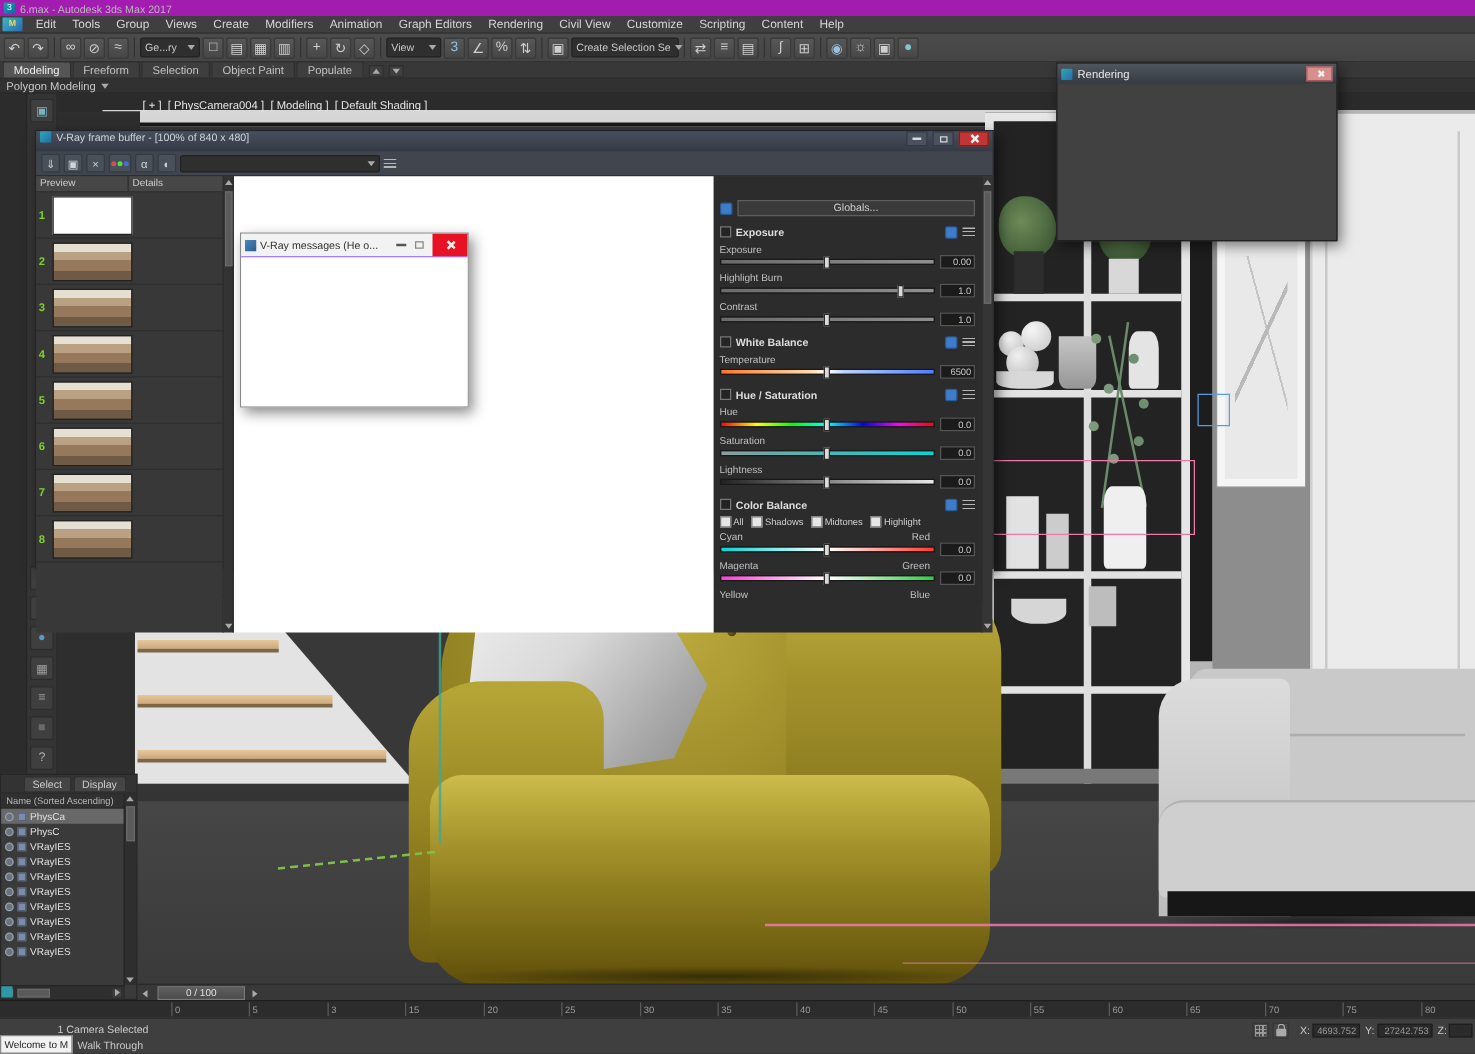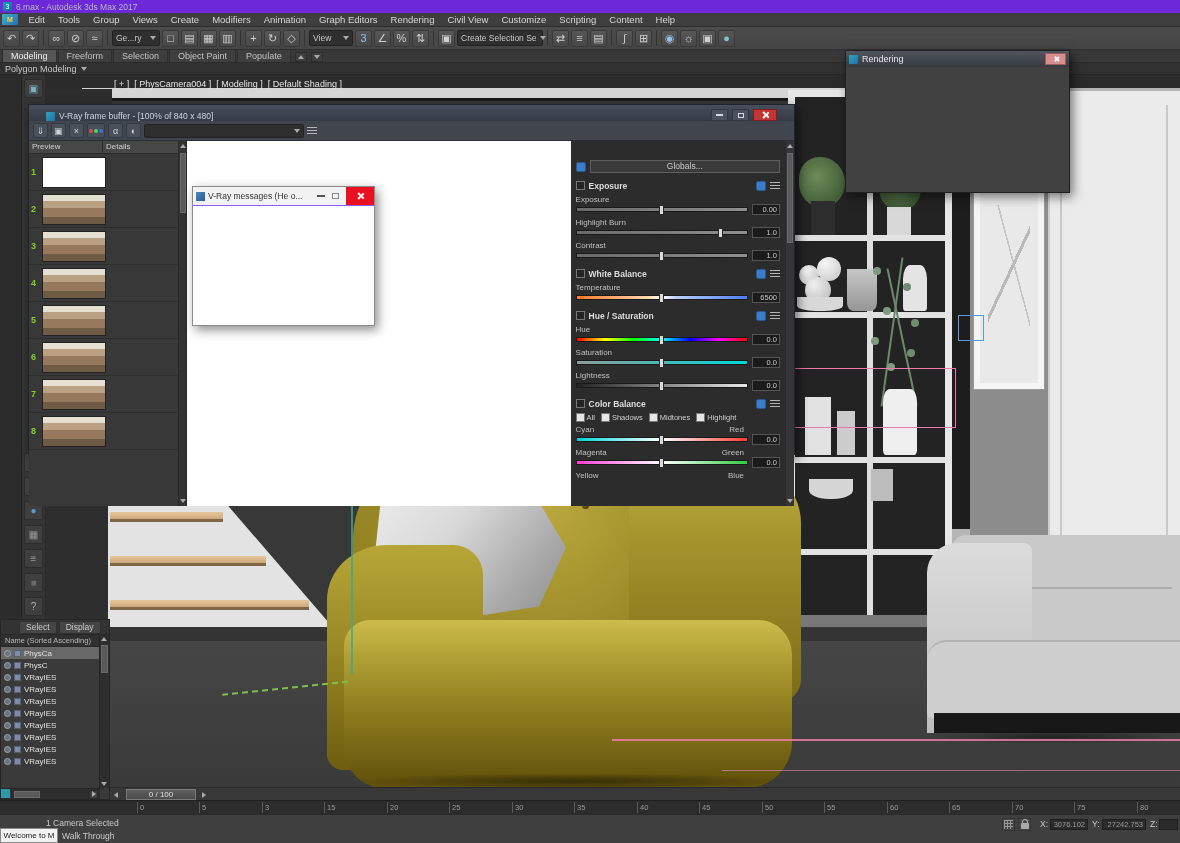--- a/index.html
+++ b/index.html
@@ -1,20 +1,20 @@
 <!DOCTYPE html>
 <html><head>
 <meta charset="utf-8">
 <style>
 *{margin:0;padding:0;box-sizing:border-box}
 body{background:#222}
 .root{position:relative;width:1180px;height:843px;overflow:hidden;background:#3c3c3c;font-family:"Liberation Sans",sans-serif;color:#d0d0d0;font-size:10px}
 .a{position:absolute}
 
-.titlebar{left:0;top:0;width:100%;height:13px;background:#6d28d9;display:flex;align-items:center;padding-left:3px;gap:4px}
+.titlebar{left:0;top:0;width:100%;height:13px;background:#a21caf;display:flex;align-items:center;padding-left:3px;gap:4px}
 .titlebar .t{font-size:8.5px;color:#b8b8b8;white-space:nowrap}
 .applogo{width:9px;height:9px;background:linear-gradient(135deg,#18a0b4,#1468a0);color:#fff;font-size:7px;line-height:9px;text-align:center;border-radius:1px}
 .menubar{left:0;top:13px;width:100%;height:14px;background:#3f3f3f;border-bottom:1px solid #2d2d2d;display:flex;align-items:center;padding-left:2px}
 .mlogo{width:16px;height:11px;background:linear-gradient(135deg,#3ab6c6,#2a6ab0);color:#ffd34a;font-size:7px;font-weight:bold;text-align:center;line-height:11px;margin-right:4px;border-radius:1px}
 .mi{padding:0 6.5px;font-size:9.5px;color:#d6d6d6;line-height:14px;cursor:default;white-space:nowrap}
 .toolbar{left:0;top:27px;width:100%;height:23px;background:linear-gradient(#4c4c4c,#454545);border-bottom:1px solid #303030;display:flex;align-items:center;padding:0 3px;gap:2px}
 .tbi{min-width:17px;height:17px;display:flex;align-items:center;justify-content:center;font-size:11px;color:#cfcfcf;background:linear-gradient(#575757,#474747);border:1px solid #393939;border-radius:2px}
 .sep{width:1px;height:16px;background:#333;margin:0 2px}
 .dd{height:16px;background:#2f2f2f;border:1px solid #222;border-radius:2px;display:flex;align-items:center;font-size:8.5px;color:#c8c8c8;padding:0 3px;gap:3px;white-space:nowrap}
 .car{width:0;height:0;border-left:3px solid transparent;border-right:3px solid transparent;border-top:4px solid #aaa}
@@ -26,21 +26,21 @@
 
 .viewport{left:22px;top:75px;width:1158px;height:712px;background:#383838;overflow:hidden}
 .vplabel{left:92px;top:4px;display:flex;gap:5px;font-size:9px;color:#e6e6e6;z-index:5}
 .tread{position:absolute;height:10px;background:linear-gradient(#e6c79b,#cda87c);border-bottom:3px solid #7e6647}
 .dot{position:absolute;width:7px;height:7px;border-radius:50%;background:radial-gradient(circle at 35% 30%,#8a7a22,#4e4206 70%)}
 .dock{left:0;top:0;width:24px;height:552px;background:#343434;border-right:1px solid #2a2a2a}
 .dk{position:absolute;left:2px;width:19px;height:19px;display:flex;align-items:center;justify-content:center;border-radius:2px;background:#3f3f3f;border:1px solid #2c2c2c;font-size:10px}
 .vtabstrip{left:0;top:75px;width:22px;height:544px;background:#2c2c2c;border-right:1px solid #242424}
 
 .vfb{left:28px;top:104px;width:767px;height:351px;background:#3c3c3c;border:1px solid #20242c;box-shadow:3px 4px 10px rgba(0,0,0,.55);z-index:20}
-.vfbtitle{display:flex;align-items:flex-end;height:16px;background:linear-gradient(#474f5c,#343b46);padding:0 17px;gap:4px}
+.vfbtitle{display:flex;align-items:flex-start;height:16px;background:linear-gradient(#474f5c,#343b46);padding:0 3px;gap:4px}
 .vfbt{font-size:8.5px;color:#cdd4de;flex:1;white-space:nowrap;overflow:hidden}
 .sqicon{width:9px;height:9px;background:linear-gradient(135deg,#2fa8b8,#1f6ea8);border-radius:1px}
 .winbtn{width:17px;height:12px;background:#4a5260;border:1px solid #323842;display:flex;align-items:center;justify-content:center}
 .winbtn.close{background:#c23535;border-color:#7e1f1f;width:24px}
 .dash{width:7px;height:2px;background:#d8d8d8}
 .maxbox{width:6px;height:5px;border:1px solid #d8d8d8}
 .xg{position:relative;width:8px;height:8px}
 .xg::before,.xg::after{content:"";position:absolute;left:3.5px;top:0;width:1.5px;height:100%;background:#f0f0f0}
 .xg::before{transform:rotate(45deg)}.xg::after{transform:rotate(-45deg)}
 .vfbtb{display:flex;align-items:center;height:20px;background:#40454e;border-bottom:1px solid #2a2e35;padding:0 4px;gap:3px}
@@ -699,21 +699,21 @@
   <div class="a sbar" style="left:0;top:814px;width:1180px;height:29px">
     <span class="slab a" style="left:46px;top:3px">1 Camera Selected</span>
     <span class="slab a" style="left:62px;top:16px">Walk Through</span>
     <div class="sbtn a" style="left:1002px;top:3px">
         <div class="gicon"></div>
       </div>
     <div class="sbtn a" style="left:1018px;top:3px">
         <div class="lockb"></div>
       </div>
     <span class="slab a" style="left:1040px;top:4px">X:</span>
-    <div class="sfield a" style="left:1050px;top:4px;width:38px">3076.102</div>
+    <div class="sfield a" style="left:1050px;top:4px;width:38px">4693.752</div>
     <span class="slab a" style="left:1092px;top:4px">Y:</span>
     <div class="sfield a" style="left:1102px;top:4px;width:44px">27242.753</div>
     <span class="slab a" style="left:1150px;top:4px">Z:</span>
     <div class="sfield a" style="left:1159px;top:4px;width:19px"></div>
   </div>
   <div class="a welcome" style="left:0;top:828px;width:58px;height:15px">Welcome to M</div>
 
 </div>
 
 </body></html>

